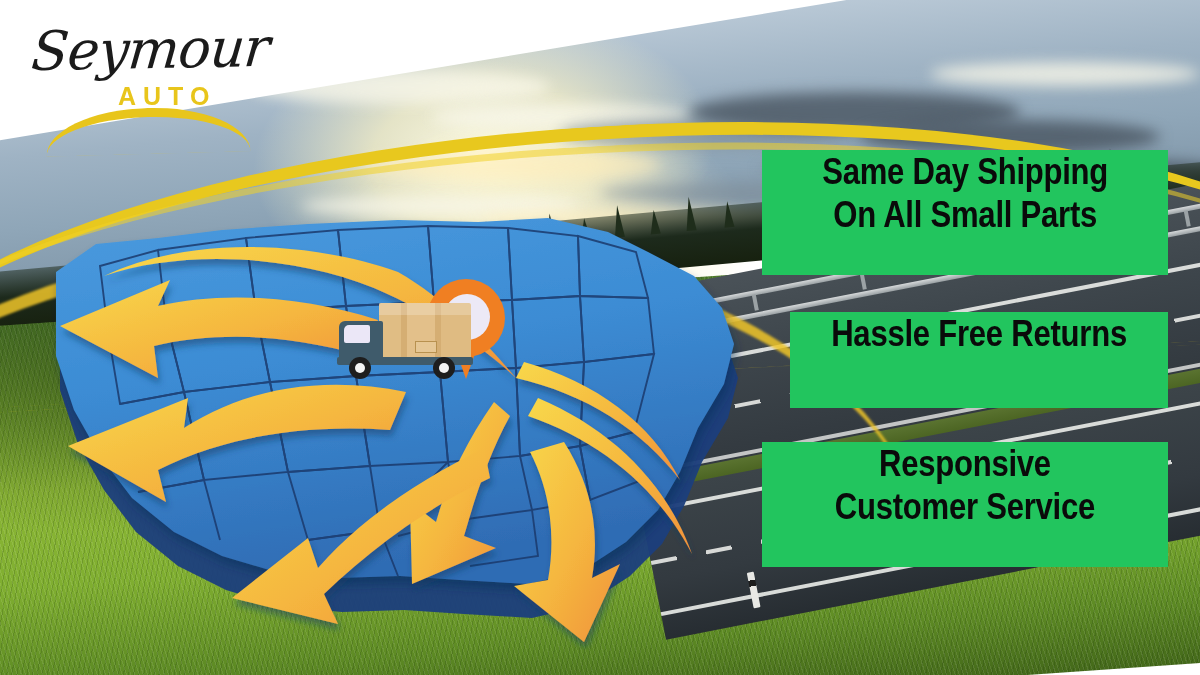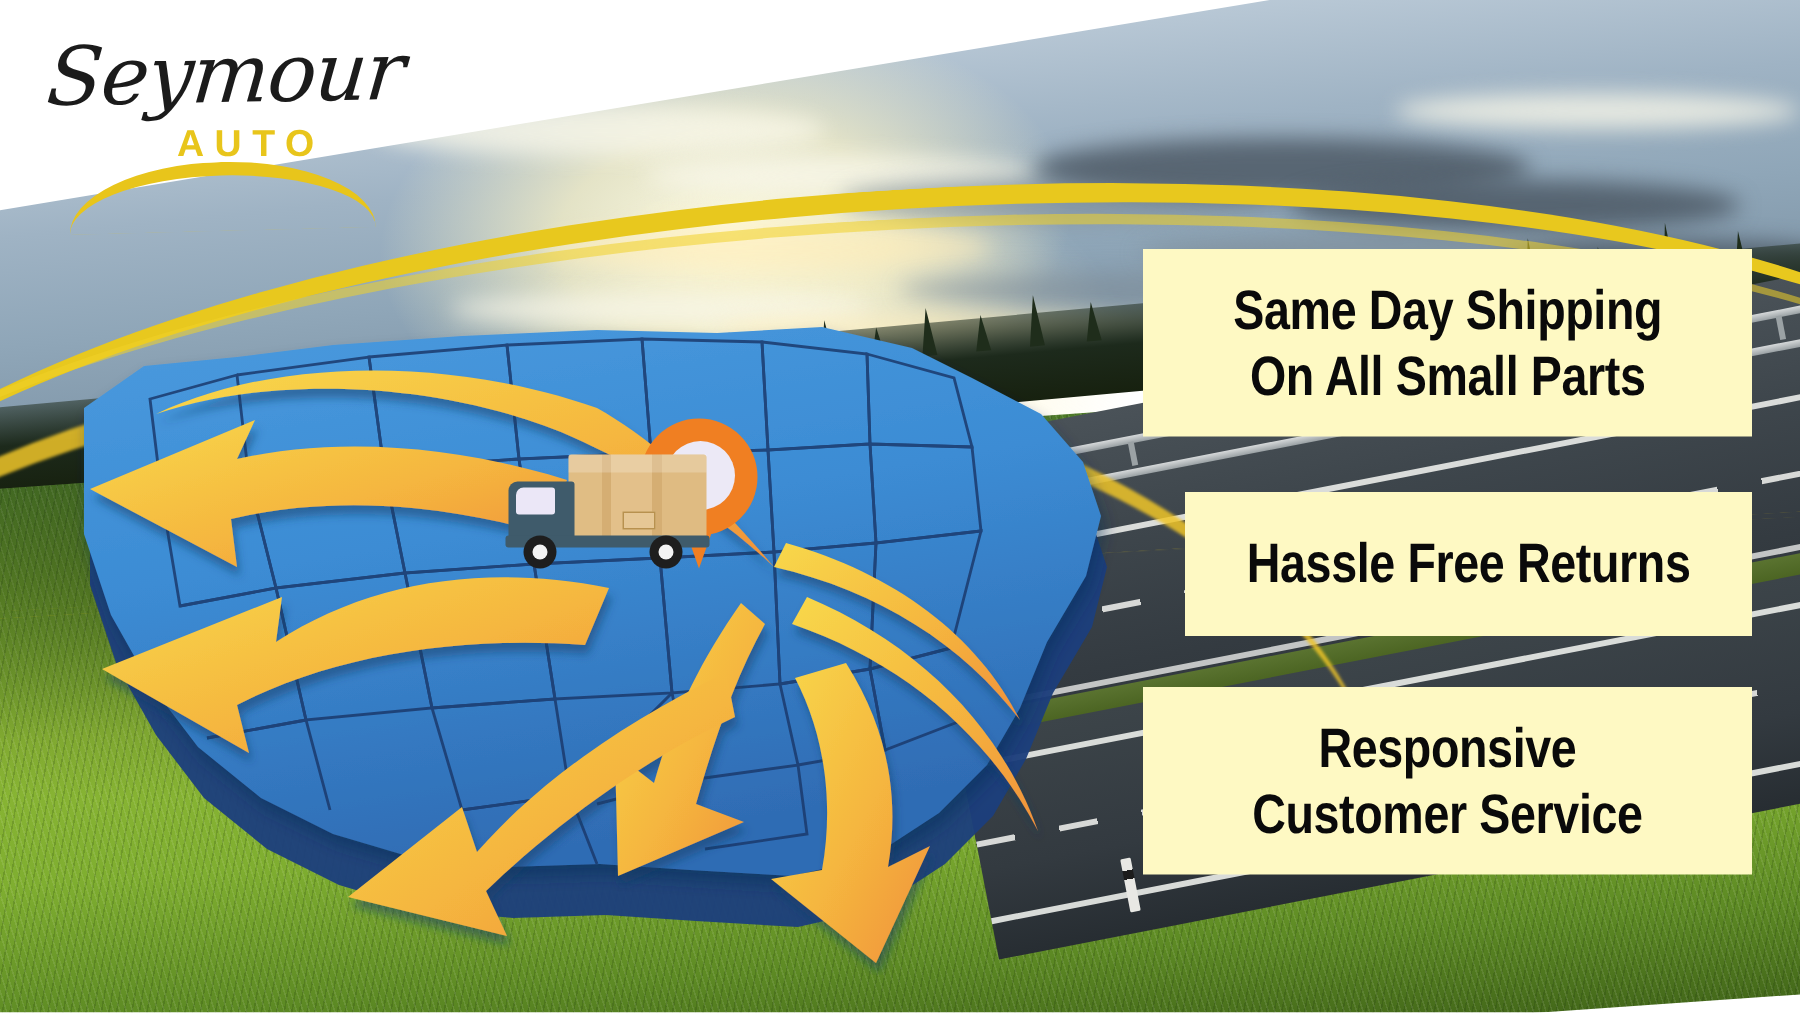--- a/index.html
+++ b/index.html
@@ -270,27 +270,25 @@
     letter-spacing:.5px;
     line-height:1.0;
     text-shadow:0 1px 2px rgba(10,30,70,.45);
   }
   .nw-1 { font-size:25px; transform:scaleX(.92); }
   .nw-2 { font-size:31px; transform:scaleX(.92); margin-top:4px; }
 
   
   .banner {
     position:absolute;
-    background:#fef9c3;
+    background:#22c55e;
     display:flex;
-    align-items:center;
     justify-content:center;
     text-align:center;
     padding:0 10px;
-    margin-top:16px;
   }
   .banner .line {
     font-family:"Liberation Sans", sans-serif;
     font-weight:bold;
     color:#0a0a0a;
     font-size:37px;
     line-height:1.17;
     letter-spacing:-.3px;
     transform:scaleX(.84);
     white-space:nowrap;

